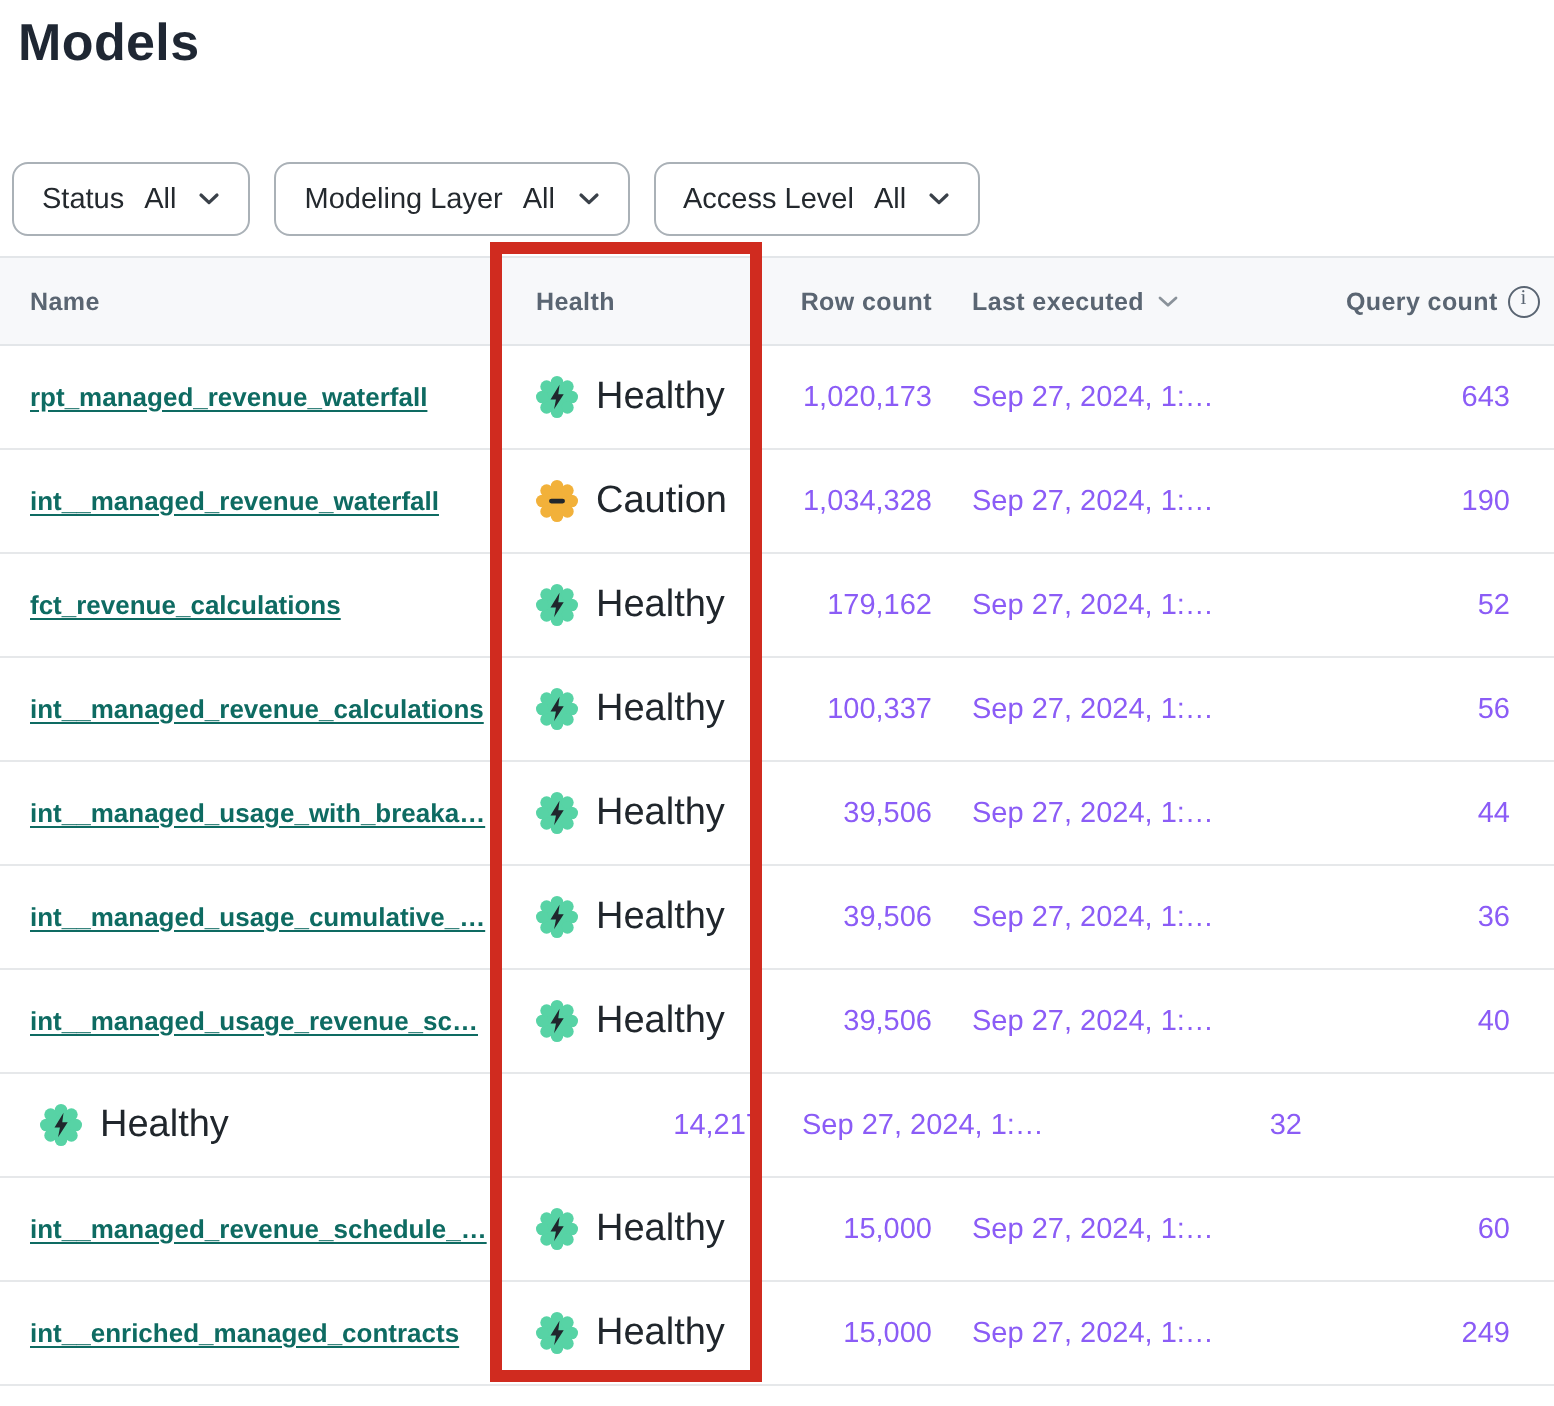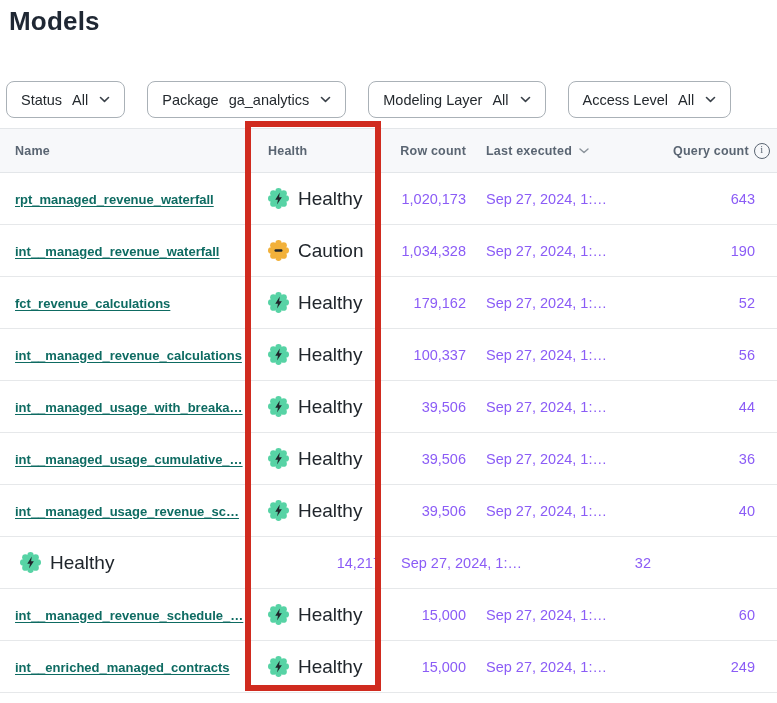--- a/index.html
+++ b/index.html
@@ -14,21 +14,21 @@
 
   
   .page-title {
     position:absolute; top:6px; left:9px;
     font-size:26px; font-weight:600; color:#1f2733; letter-spacing:.2px;
   }
 
   
   .filter-bar {
     position:absolute; top:81px; left:6px;
-    display:flex; gap:22px; align-items:center;
+    display:flex; gap:12px; align-items:center;
   }
   .filter-btn {
     display:inline-flex; align-items:center; gap:10px;
     height:37px; padding:0 14px;
     background:#fff; border:1px solid #aab1b7; border-radius:8px;
     font-size:14.5px; color:#24292e; cursor:pointer; white-space:nowrap;
     font-family:inherit;
   }
   .filter-btn .chev { margin-left:1px; display:inline-flex; }
 
@@ -86,29 +86,20 @@
 <body>
 
 <div class="stage">
 
   <div class="page-title">Models</div>
 
   <div class="filter-bar">
     <button class="filter-btn">
       <span>Status</span>
       <span>All</span>
-      <span class="chev">
-        <svg width="11" height="7" viewBox="0 0 11 7">
-            <path d="M1.5 1.5 L5.5 5.3 L9.5 1.5" fill="none" stroke="#3a4149" stroke-width="1.6" stroke-linecap="round" stroke-linejoin="round"></path>
-          </svg>
-      </span>
-    </button>
-    <button class="filter-btn">
-      <span>Package</span>
-      <span>ga_analytics</span>
       <span class="chev">
         <svg width="11" height="7" viewBox="0 0 11 7">
             <path d="M1.5 1.5 L5.5 5.3 L9.5 1.5" fill="none" stroke="#3a4149" stroke-width="1.6" stroke-linecap="round" stroke-linejoin="round"></path>
           </svg>
       </span>
     </button>
     <button class="filter-btn">
       <span>Modeling Layer</span>
       <span>All</span>
       <span class="chev">

